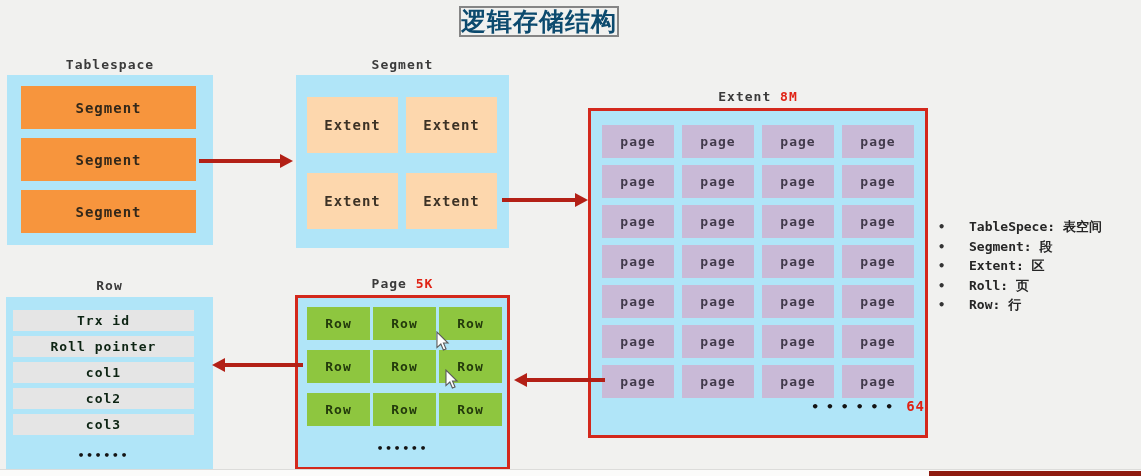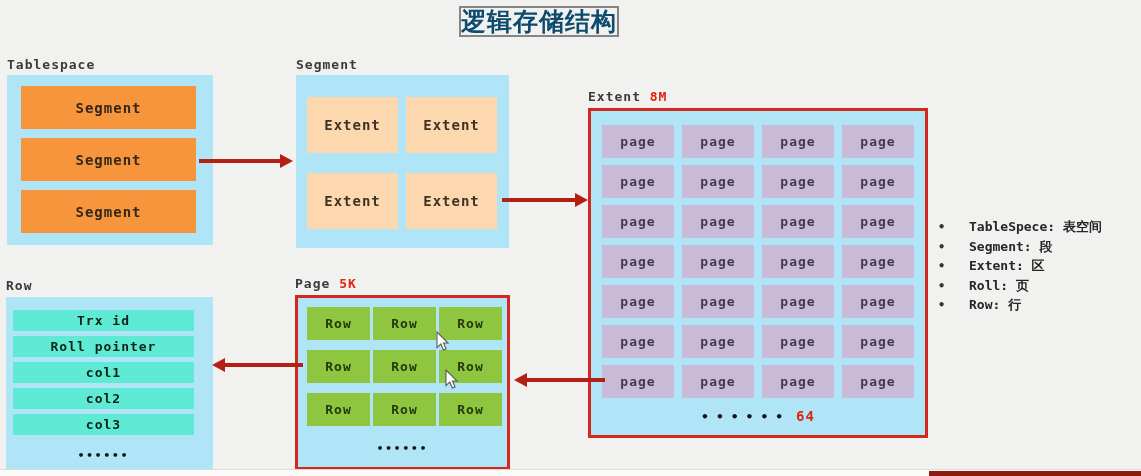--- a/index.html
+++ b/index.html
@@ -12,21 +12,21 @@
   }
   
   .title-box {
     position:absolute; left:459px; top:6px; width:160px; height:31px;
     border:2px solid #858585; display:flex; align-items:center; justify-content:center;
     font-family:"Liberation Sans", sans-serif;
     font-size:25px; font-weight:bold; color:#0c4a6e; letter-spacing:1px;
   }
   
   .group-label {
-    position:absolute; 
+    position:absolute; text-align:center;
     font-size:13px; font-weight:bold; color:#3a3a3a; letter-spacing:1px;
   }
   .size-red { color:#e02315; }
   
   .panel { position:absolute; background:#b0e5f8; }
   .redbox { border:3px solid #d3281c; }
 
   
   .ts-panel { left:7px; top:75px; width:206px; height:170px;
     display:flex; flex-direction:column; padding:11px 17px 12px 14px; gap:9px; }
@@ -39,37 +39,37 @@
     column-gap:8px; row-gap:20px; padding:22px 0 0 11px; }
   .extent-cell { background:#fdd7ad; display:flex; align-items:center; justify-content:center;
     font-size:14px; font-weight:bold; color:#3c3226; letter-spacing:1px; }
 
   
   .ex-panel { left:588px; top:108px; width:340px; height:330px; }
   .ex-grid { display:grid; grid-template-columns:repeat(4,72px); grid-auto-rows:33px;
     column-gap:8px; row-gap:7px; padding:14px 0 0 11px; }
   .page-cell { background:#c9bad7; display:flex; align-items:center; justify-content:center;
     font-size:13px; font-weight:bold; color:#423a4b; letter-spacing:1px; }
-  .ex-dots { margin-top:10px; text-align:center; font-size:13px; font-weight:bold; color:#141414; }
+  .ex-dots { text-align:right; font-size:13px; font-weight:bold; color:#141414; }
   .ex-dots .dots { letter-spacing:7px; }
   .ex-dots .total { color:#e02315; font-size:14px; margin-left:6px; letter-spacing:1px; }
 
   
   .pg-panel { left:295px; top:295px; width:215px; height:175px; }
   .pg-grid { display:grid; grid-template-columns:repeat(3,63px); grid-auto-rows:33px;
     column-gap:3px; row-gap:10px; padding:9px 0 0 9px; }
   .row-cell { background:#8ec63f; display:flex; align-items:center; justify-content:center;
     font-size:13px; font-weight:bold; color:#233a0c; letter-spacing:1px; }
   .pg-dots { margin-top:16px; text-align:center; font-size:11px; font-weight:bold;
     color:#141414; letter-spacing:2px; }
 
   
   .row-panel { left:6px; top:297px; width:207px; height:173px;
     display:flex; flex-direction:column; gap:5px; padding:13px 19px 0 7px; }
-  .row-field { height:21px; flex:none; background:#5eead4; display:flex; align-items:center;
+  .row-field { height:21px; flex:none; background:#e5e5e5; display:flex; align-items:center;
     justify-content:center; font-size:13px; font-weight:bold; color:#0d2413; letter-spacing:1px; }
   .row-dots { margin-top:9px; text-align:center; font-size:11px; font-weight:bold;
     color:#141414; letter-spacing:2px; }
 
   
   .legend { position:absolute; left:938px; top:182px; list-style:none; }
   .legend li { display:flex; align-items:baseline; height:19.5px;
     font-size:13px; font-weight:bold; color:#262626; }
   .legend .bullet { width:31px; color:#333; font-size:12px; }
   .legend .txt { font-family:"DejaVu Sans Mono","Liberation Sans",monospace; white-space:pre;margin-top:36px; }

